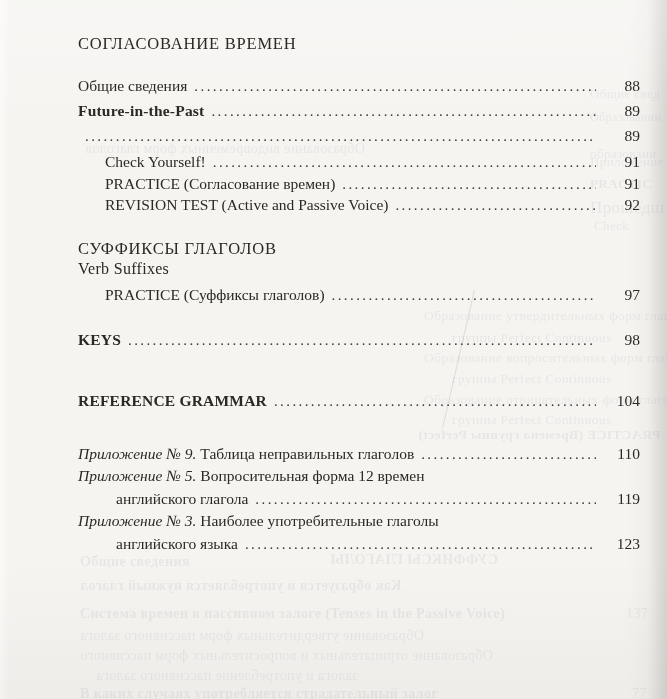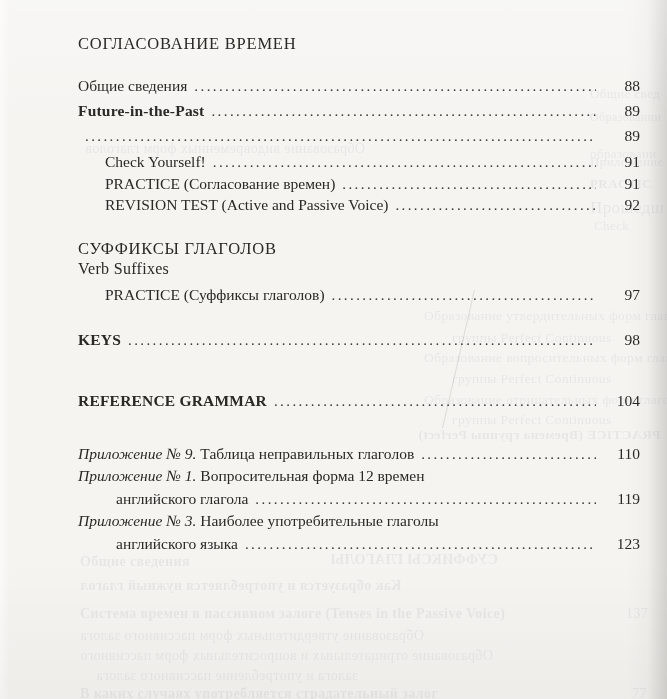--- a/index.html
+++ b/index.html
@@ -152,21 +152,21 @@
     </div>
 
     <div class="row" style="top:444px">
       <span class="lbl"><i>Приложение № 9.</i>
         <span>Таблица неправильных глаголов</span></span>
       <span class="leader">........................................................................................................................................................................................................</span>
       <span class="pg">110</span>
     </div>
 
     <div class="row" style="top:466px">
-      <span class="lbl"><i>Приложение № 1.</i>
+      <span class="lbl"><i>Приложение № 5.</i>
         <span>Вопросительная форма 12 времен</span></span>
     </div>
     <div class="row cont" style="top:489px">
       <span class="lbl">английского глагола</span>
       <span class="leader">........................................................................................................................................................................................................</span>
       <span class="pg">119</span>
     </div>
 
     <div class="row" style="top:511px">
       <span class="lbl"><i>Приложение № 3.</i>

